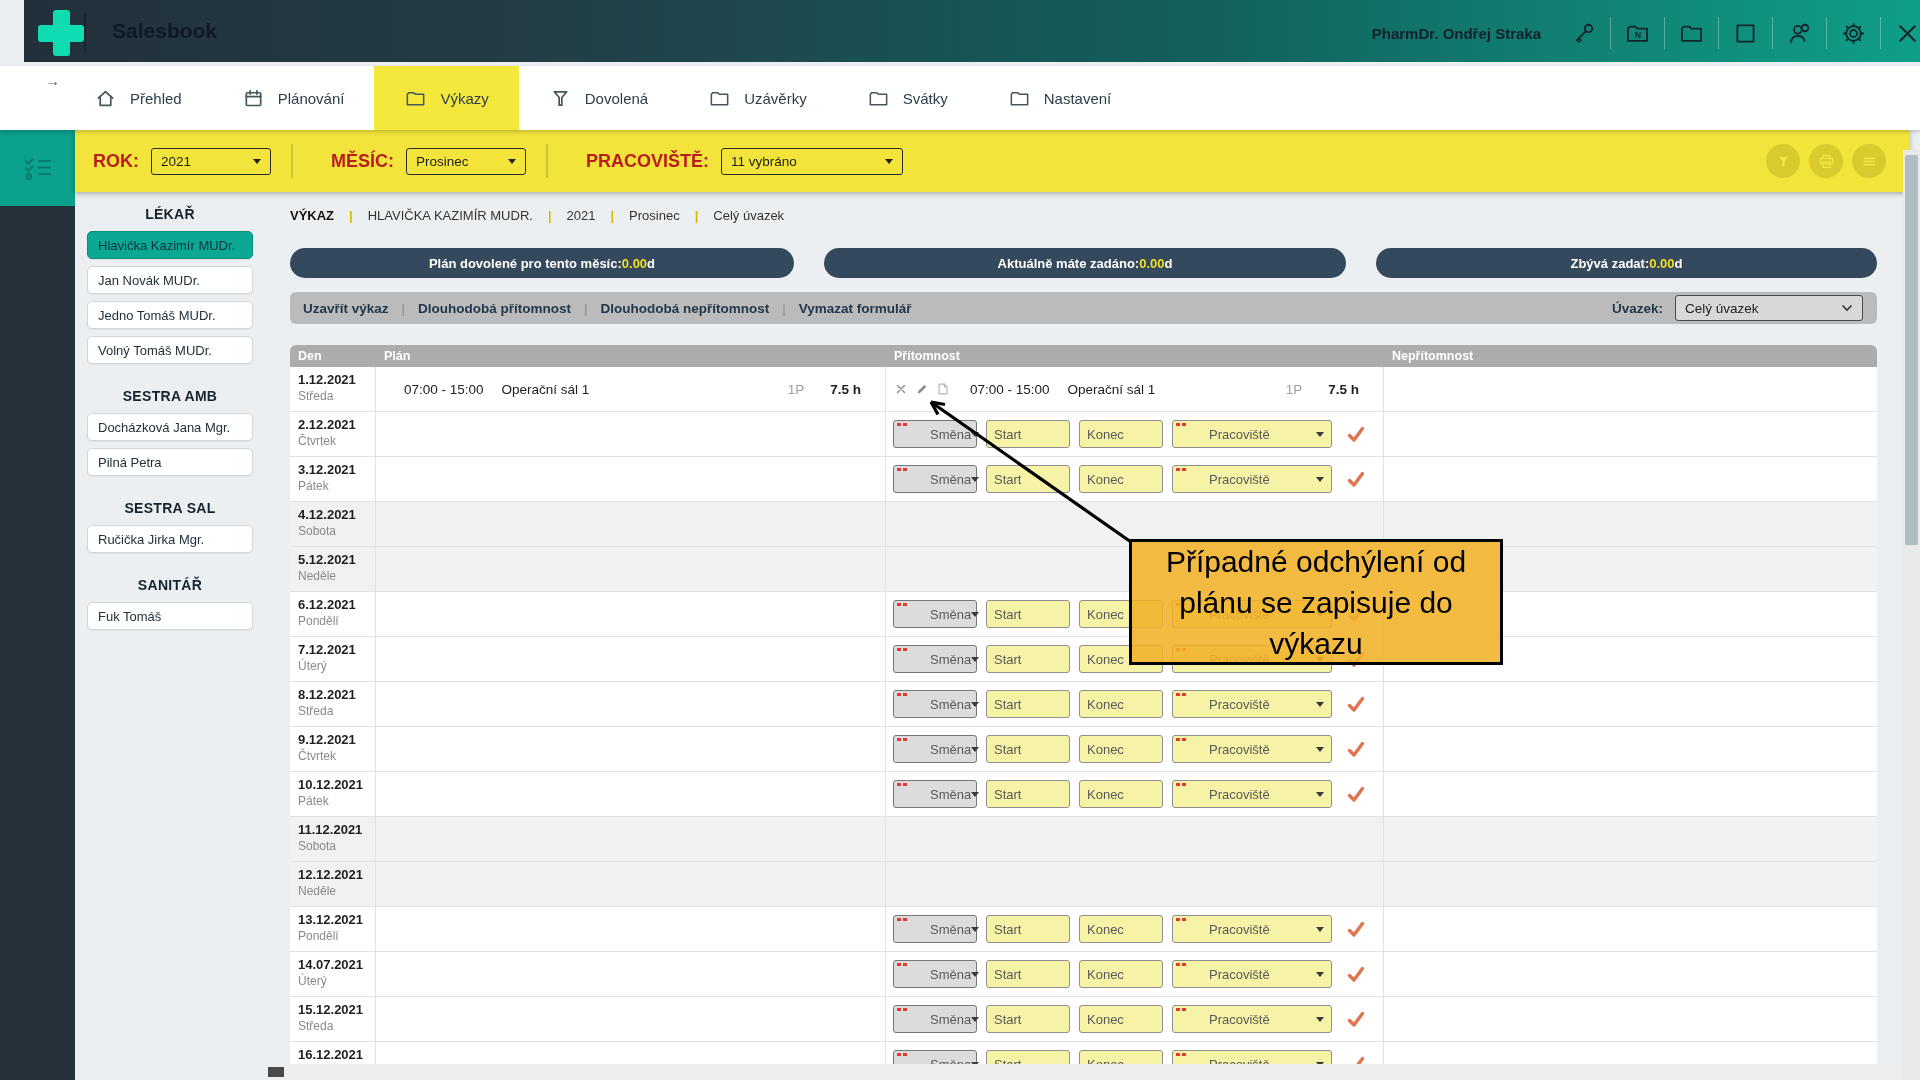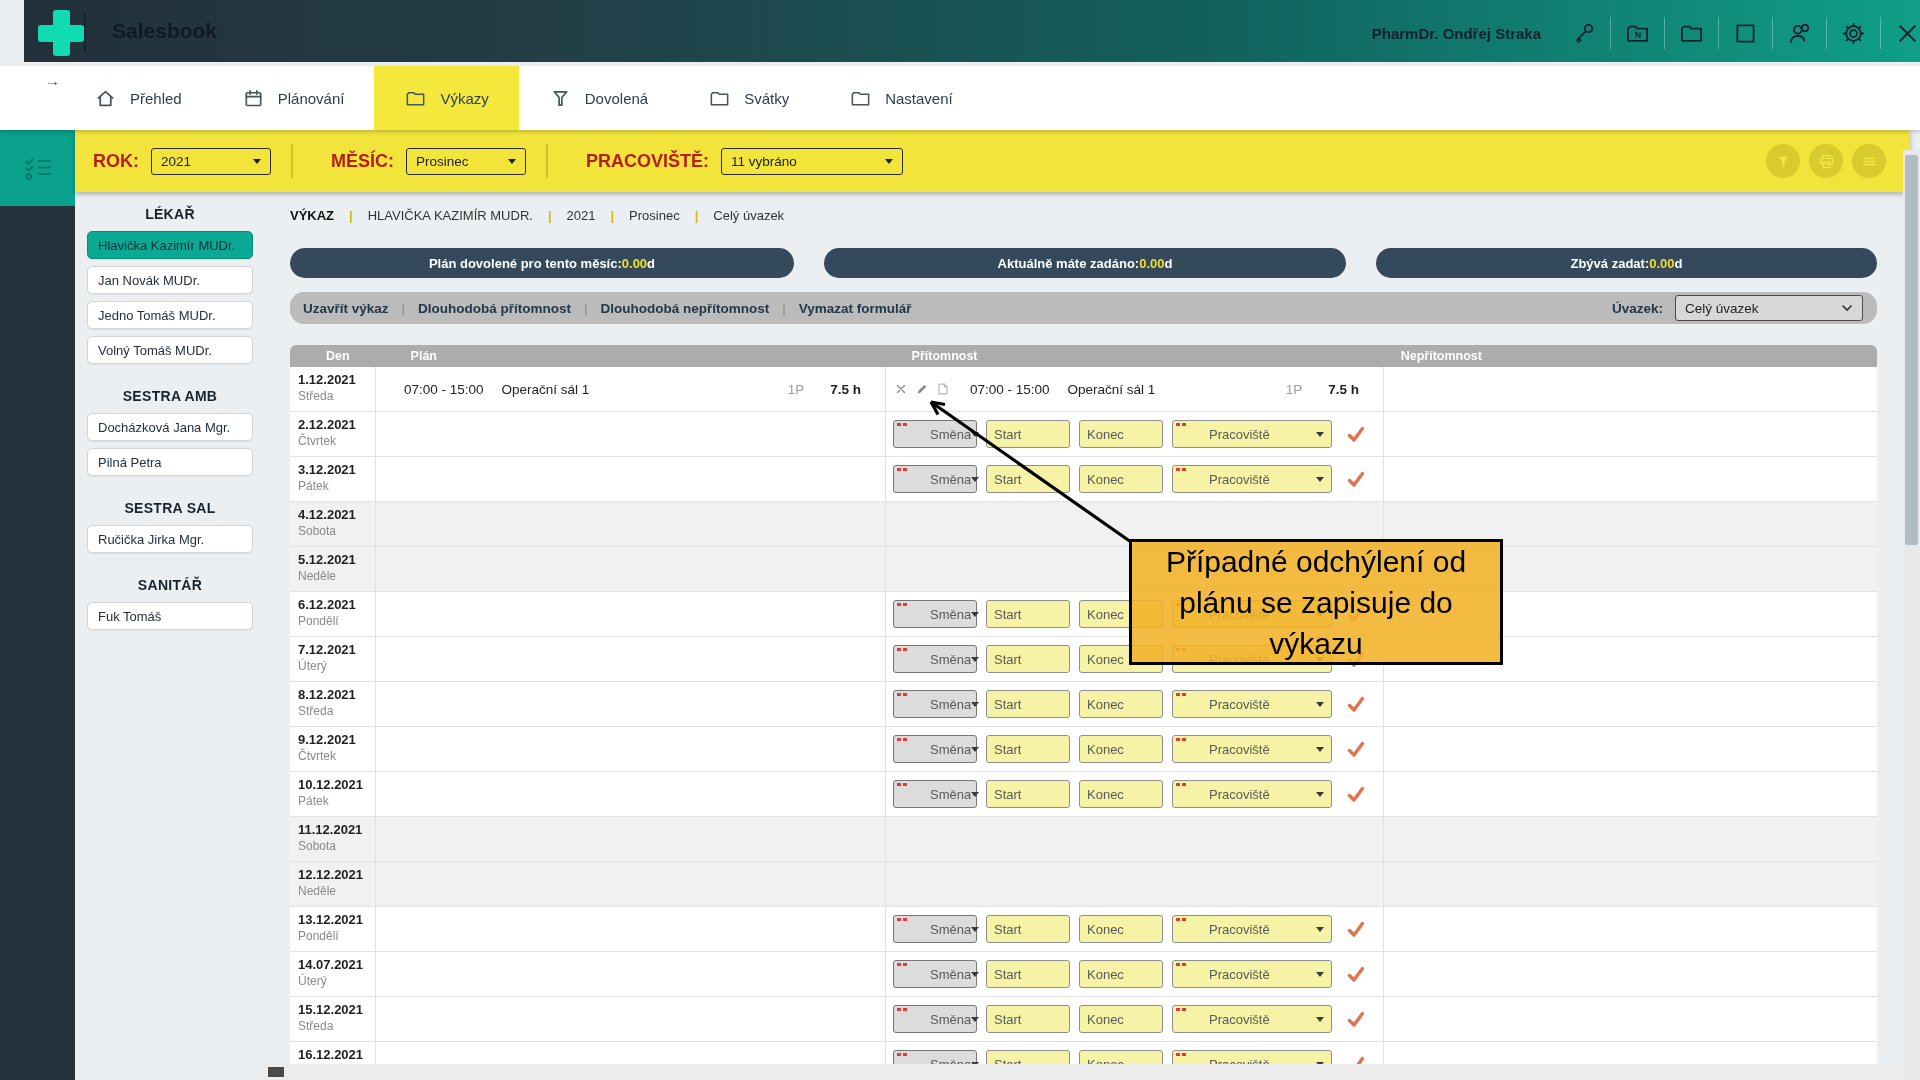--- a/index.html
+++ b/index.html
@@ -68,35 +68,35 @@
           font-size:13px;color:#333;}
   .crumb.first{font-weight:bold;color:#111;}
   .crumb-sep{color:#D4BC00;font-weight:bold;}
 
   .pill{position:absolute;top:56px;height:30px;background:#35495C;border-radius:15px;color:#FFF;
         font-size:13px;font-weight:bold;display:flex;align-items:center;justify-content:center;}
   .pill .val{color:#F2DF2B;}
   .pill1{left:25px;width:504px;} .pill2{left:559px;width:522px;} .pill3{left:1111px;width:501px;}
 
   .toolbar{position:absolute;left:25px;top:100px;width:1587px;height:32px;background:#BBBBBB;
-           border-radius:14px;display:flex;align-items:center;font-size:13.5px;font-weight:bold;
+           border-radius:6px;display:flex;align-items:center;font-size:13.5px;font-weight:bold;
            color:#22384A;gap:47px;}
   .tb-action{padding:0 13px;}
   .tb-sep{color:#8A8A8A;font-weight:normal;}
   .uvazek{margin-left:auto;display:flex;align-items:center;gap:12px;margin-right:14px;}
   .uvazek-select{width:188px;height:26px;background:#D8D8D8;border:1px solid #4A4A4A;border-radius:3px;
                  display:flex;align-items:center;justify-content:space-between;padding:0 9px;
                  font-size:13.5px;font-weight:normal;color:#222;box-sizing:border-box;}
 
   
   .table{position:absolute;left:25px;top:153px;width:1587px;}
   .thead{height:22px;background:#ACACAC;border-radius:6px 6px 0 0;display:flex;align-items:center;
          color:#FFF;font-size:12.5px;font-weight:bold;}
   .th{padding-left:8px;box-sizing:border-box;}
-  .th0{width:86px;margin-left:28px;} .th1{width:510px;} .th2{width:498px;} .th3{width:493px;}
+  .th0{width:86px;} .th1{width:510px;} .th2{width:498px;} .th3{width:493px;}
   .trow{display:flex;height:44px;background:#FFF;border-bottom:1px solid #E2E2E2;}
   .trow.weekend{background:#F1F1F1;}
   .td{box-sizing:border-box;border-right:1px solid #E2E2E2;}
   .td:last-child{border-right:none;}
   .c-den{width:86px;padding:5px 0 0 8px;}
   .c-den .date{font-size:13px;font-weight:bold;color:#1F1F1F;}
   .c-den .day{font-size:12px;color:#8A8A8A;margin-top:2px;}
   .c-plan{width:510px;display:flex;align-items:center;font-size:13.5px;color:#222;}
   .c-att{width:498px;display:flex;align-items:center;font-size:13.5px;color:#222;}
   .c-nep{width:493px;}
@@ -230,20 +230,28 @@
         </span>
     <span>Výkazy</span>
   </div>
       <div class="tab">
     <span style="display:flex;">
           <svg viewBox="0 0 24 24" fill="none" stroke="currentColor" stroke-width="1.8" stroke-linecap="round" stroke-linejoin="round">
             <path d="M5.5 5h13l-5.1 6v8h-2.8v-8z"></path>
           </svg>
         </span>
     <span>Dovolená</span>
+  </div>
+      <div class="tab">
+    <span style="display:flex;">
+          <svg viewBox="0 0 24 24" fill="none" stroke="currentColor" stroke-width="1.6" stroke-linecap="round" stroke-linejoin="round">
+            <path d="M3.5 18.5v-11l1.6-1.6h5l1.7 1.7h8.7v10.9z"></path>
+          </svg>
+        </span>
+    <span>Uzávěrky</span>
   </div>
       <div class="tab">
     <span style="display:flex;">
           <svg viewBox="0 0 24 24" fill="none" stroke="currentColor" stroke-width="1.6" stroke-linecap="round" stroke-linejoin="round">
             <path d="M3.5 18.5v-11l1.6-1.6h5l1.7 1.7h8.7v10.9z"></path>
           </svg>
         </span>
     <span>Svátky</span>
   </div>
       <div class="tab">

